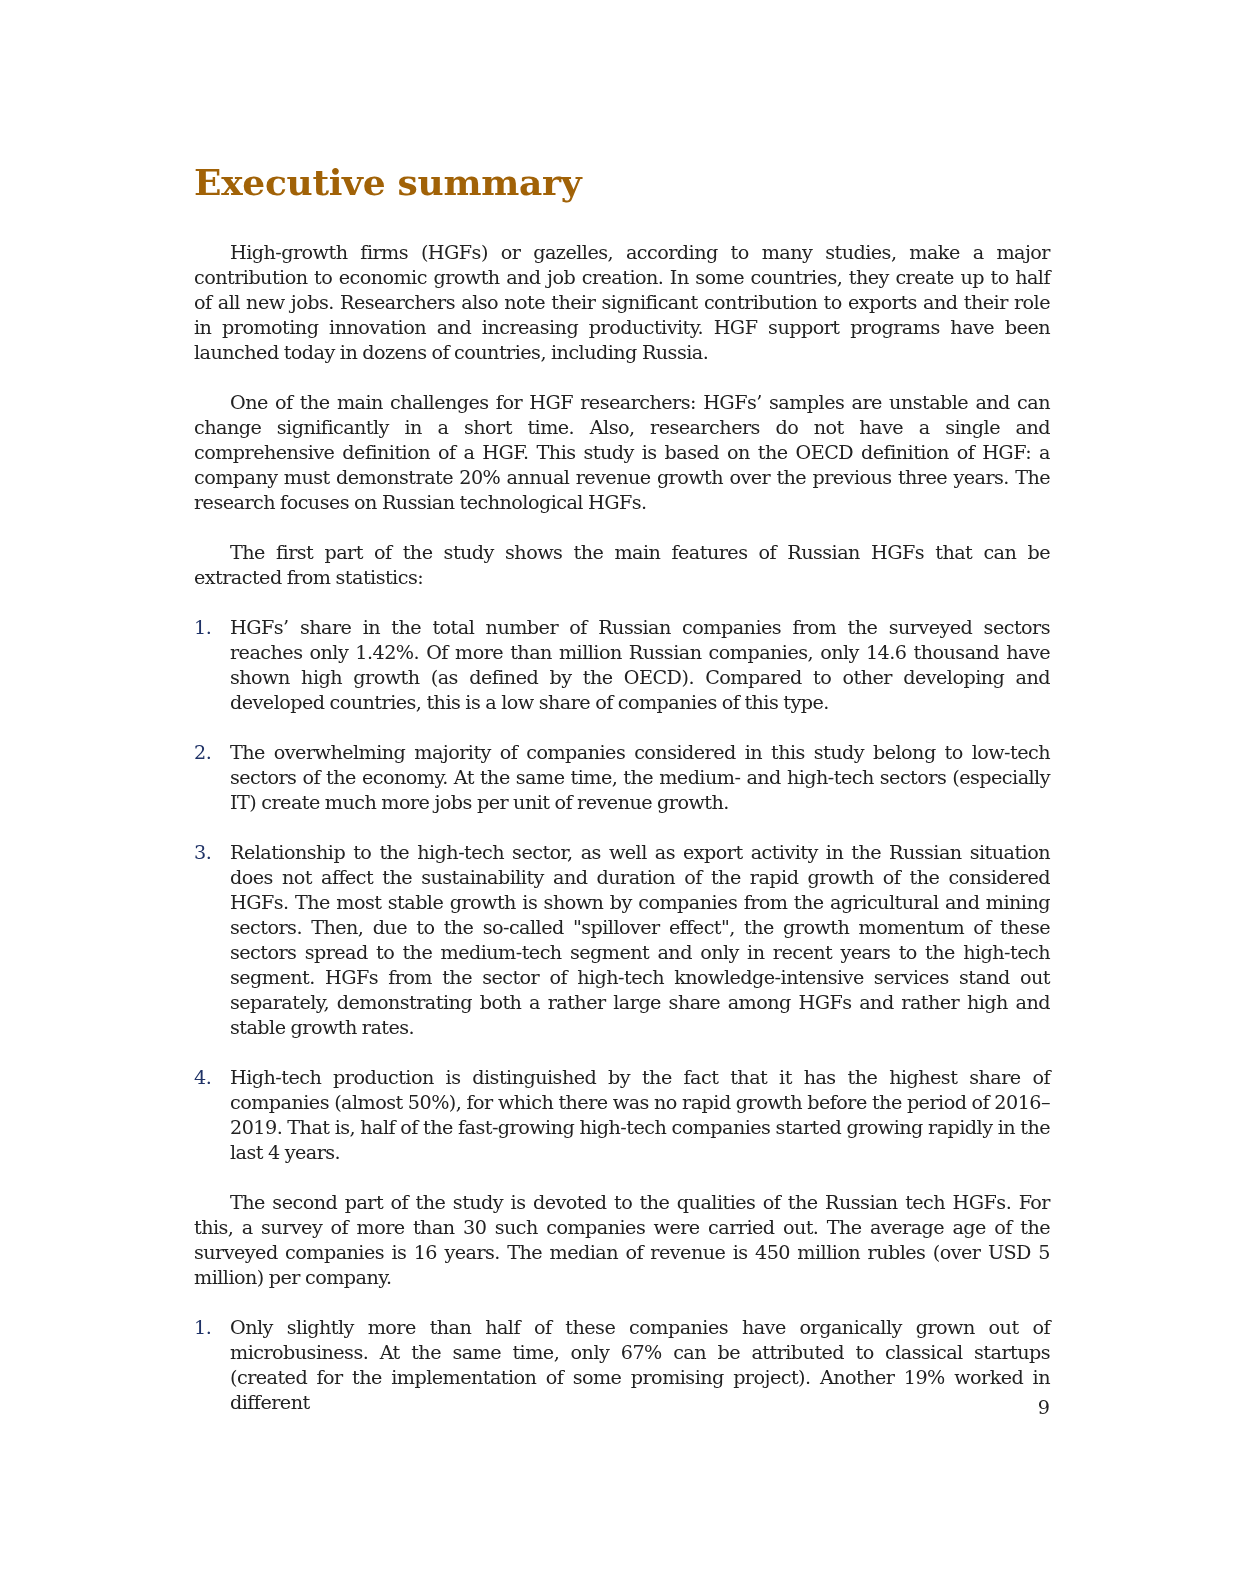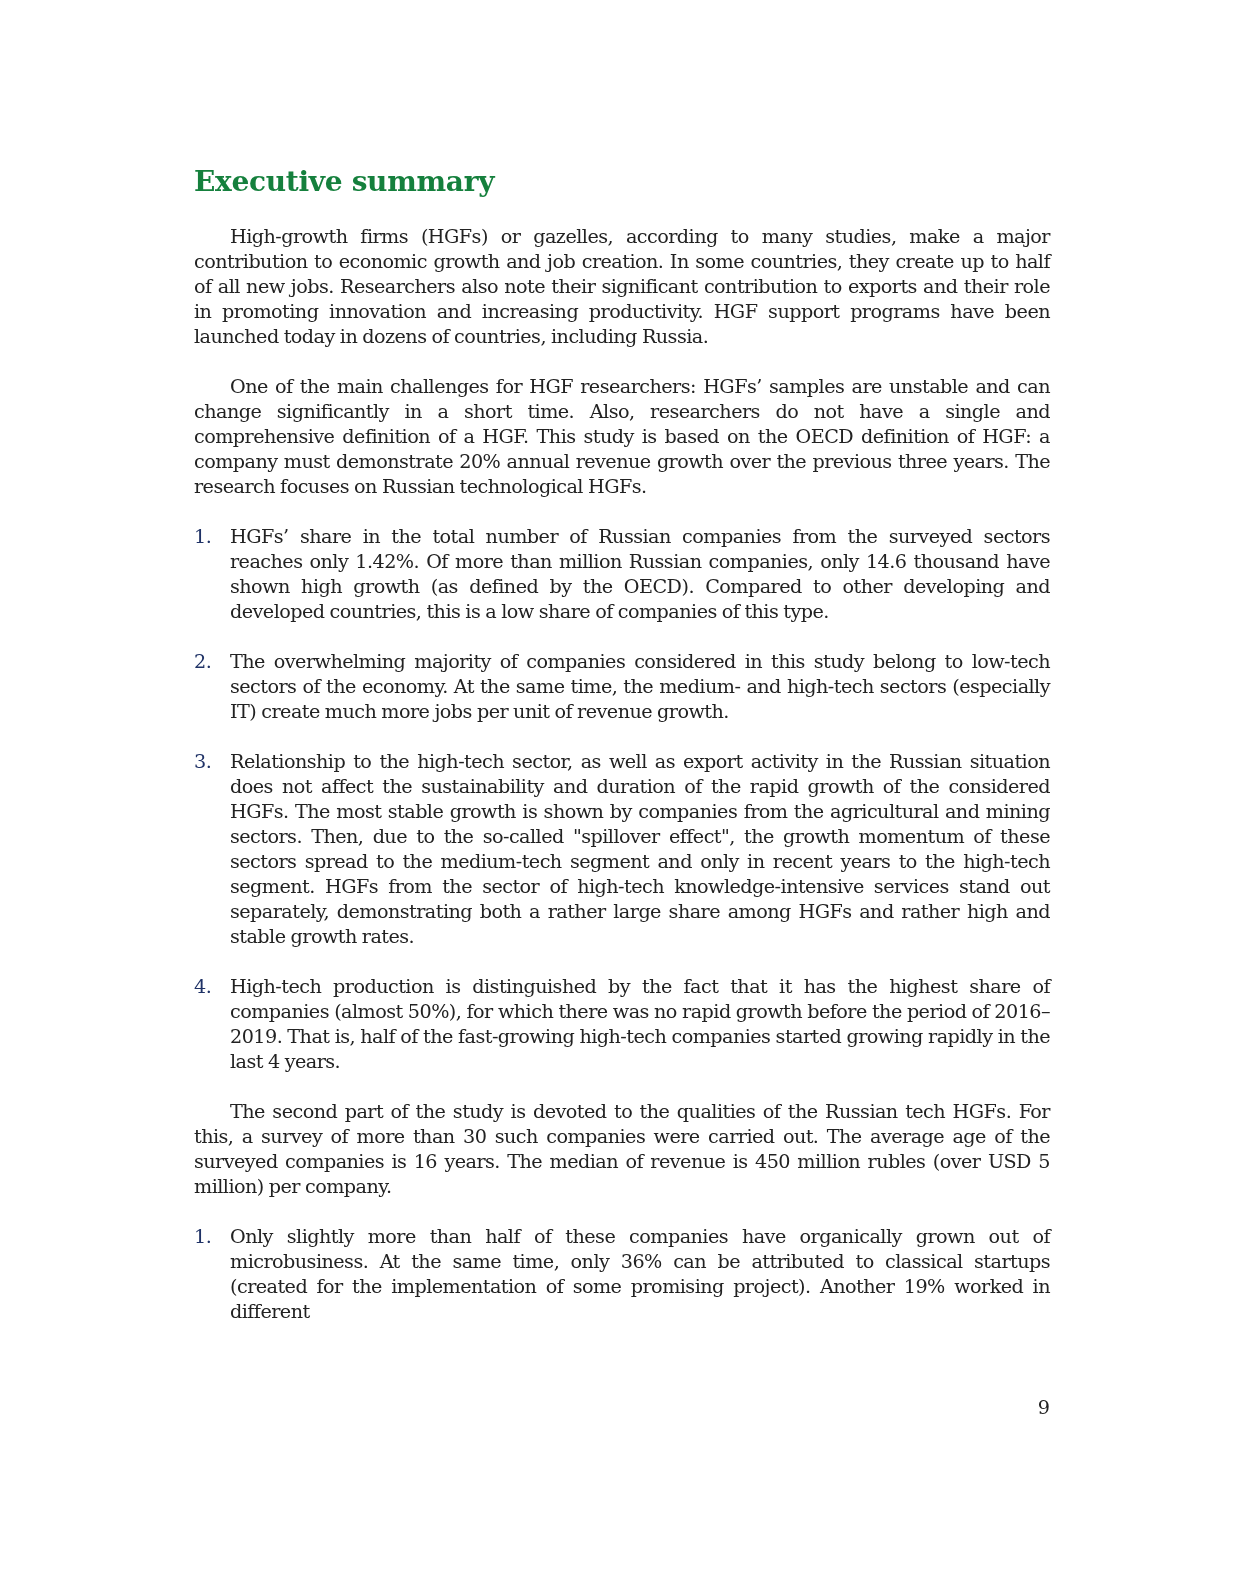--- a/index.html
+++ b/index.html
@@ -1,37 +1,38 @@
 <!DOCTYPE html>
 <html><head>
 <meta charset="utf-8">
 <style>
   html, body { margin: 0; padding: 0; background: #ffffff; }
   body { width: 1247px; height: 1571px; position: relative; overflow: hidden;
          font-family: "DejaVu Serif", "Liberation Serif", serif; color: #222; }
   .page { position: absolute; left: 194px; top: 164px; width: 856px; }
-  h1 { margin: 0 0 24px 0; font-size: 28px; font-weight: bold; color: #15803d;
+  h1 { margin: 0 0 40px 0; font-size: 36px; font-weight: bold; color: #a16207;
        font-family: "DejaVu Serif", serif; letter-spacing: -0.3px; line-height: 36px; }
   p { margin: 12px 0 25px 0; font-size: 19.2px; line-height: 25px; text-align: justify;
       text-indent: 36px; letter-spacing: -0.55px; word-spacing: -0.5px; }
   ol { list-style: none; margin: 0; padding: 0; }
   li { position: relative; padding-left: 36px; margin: 0 0 25px 0; font-size: 19.2px;
        line-height: 25px; text-align: justify; letter-spacing: -0.55px; word-spacing: -0.5px; }
   li .num { position: absolute; left: 0; top: 0; color: #1f3266; }
   .pagenum { position: absolute; left: 1000px; width: 50px; top: 1396px; text-align: right;
              font-size: 19.2px; color: #222; }
 </style>
 </head>
 <body>
 
 <div class="page">
   <h1>Executive summary</h1>
 
   <p>High-growth firms (HGFs) or gazelles, according to many studies, make a major contribution to economic growth and job creation. In some countries, they create up to half of all new jobs. Researchers also note their significant contribution to exports and their role in promoting innovation and increasing productivity. HGF support programs have been launched today in dozens of countries, including Russia.</p>
   <p>One of the main challenges for HGF researchers: HGFs’ samples are unstable and can change significantly in a short time. Also, researchers do not have a single and comprehensive definition of a HGF. This study is based on the OECD definition of HGF: a company must demonstrate 20% annual revenue growth over the previous three years. The research focuses on Russian technological HGFs.</p>
+  <p>The first part of the study shows the main features of Russian HGFs that can be extracted from statistics:</p>
 
   <ol>
     <li>
       <span class="num">1.</span>
       <span>HGFs’ share in the total number of Russian companies from the surveyed sectors reaches only 1.42%. Of more than million Russian companies, only 14.6 thousand have shown high growth (as defined by the OECD). Compared to other developing and developed countries, this is a low share of companies of this type.</span>
     </li>
     <li>
       <span class="num">2.</span>
       <span>The overwhelming majority of companies considered in this study belong to low-tech sectors of the economy. At the same time, the medium- and high-tech sectors (especially IT) create much more jobs per unit of revenue growth.</span>
     </li>
@@ -43,18 +44,18 @@
       <span class="num">4.</span>
       <span>High-tech production is distinguished by the fact that it has the highest share of companies (almost 50%), for which there was no rapid growth before the period of 2016–2019. That is, half of the fast-growing high-tech companies started growing rapidly in the last 4 years.</span>
     </li>
   </ol>
 
   <p>The second part of the study is devoted to the qualities of the Russian tech HGFs. For this, a survey of more than 30 such companies were carried out. The average age of the surveyed companies is 16 years. The median of revenue is 450 million rubles (over USD 5 million) per company.</p>
 
   <ol>
     <li>
       <span class="num">1.</span>
-      <span>Only slightly more than half of these companies have organically grown out of microbusiness. At the same time, only 36% can be attributed to classical startups (created for the implementation of some promising project). Another 19% worked in different</span>
+      <span>Only slightly more than half of these companies have organically grown out of microbusiness. At the same time, only 67% can be attributed to classical startups (created for the implementation of some promising project). Another 19% worked in different</span>
     </li>
   </ol>
 </div>
 
 <div class="pagenum">9</div>
 
 </body></html>

